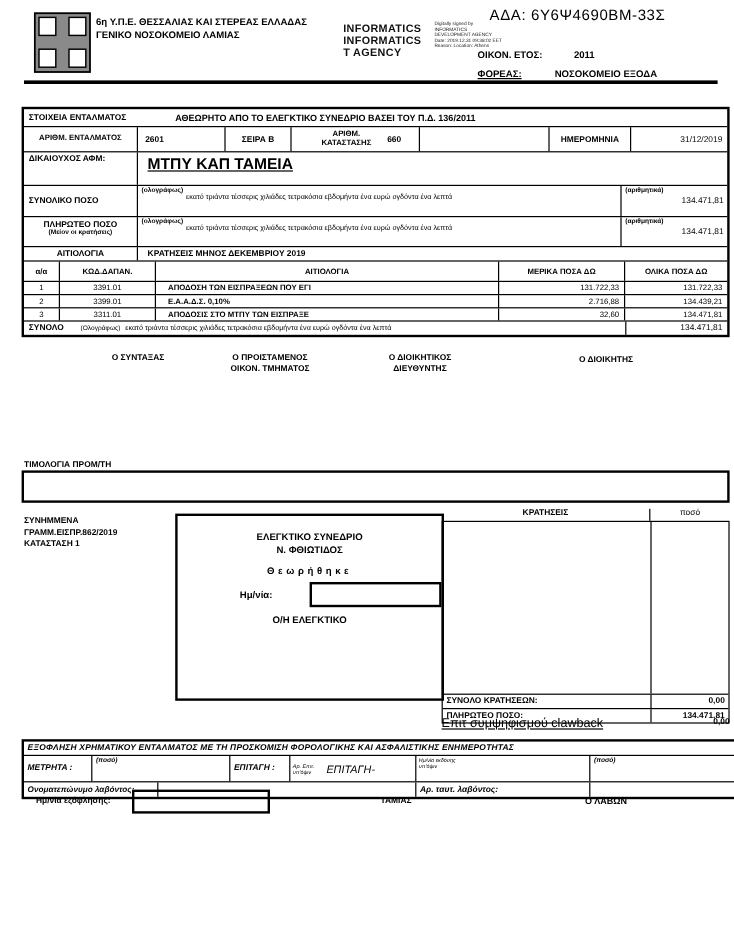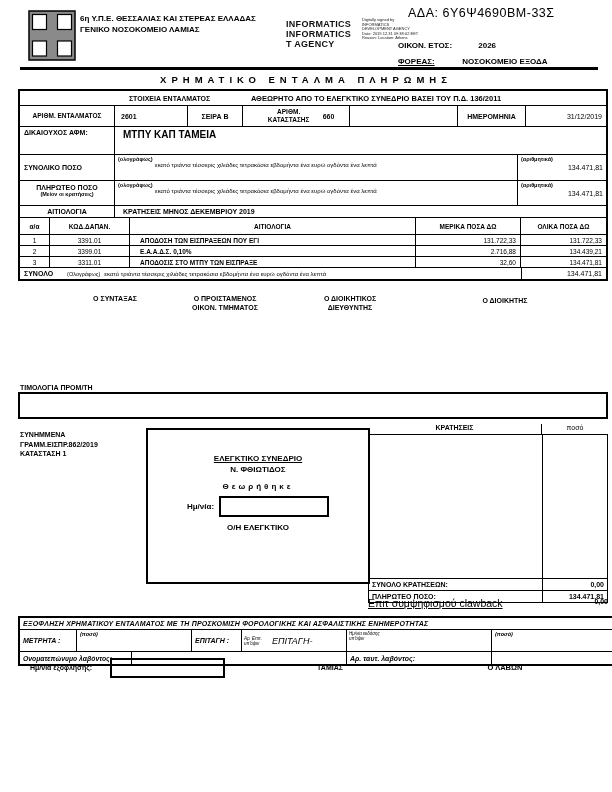--- a/index.html
+++ b/index.html
@@ -42,21 +42,21 @@
   
   .inv-label { position:absolute; left:20px; top:384px; font-size:7px; font-weight:bold; }
   .inv-box { position:absolute; left:18px; top:392px; width:590px; height:27px; border:2px solid #000; }
 
   
   .ded { position:absolute; left:18px; top:424px; width:590px; height:192px; }
   .attach { position:absolute; left:2px; top:6px; font-size:7px; font-weight:bold; line-height:9.5px; }
   .court { position:absolute; left:128px; top:4px; width:224px; height:156px; border:2px solid #000; text-align:center; }
   .court .cl { font-size:8px; font-weight:bold; line-height:11px; }
   .approved { font-size:8px; font-weight:bold; letter-spacing:3px; margin-top:7px; }
-  .date-row { display:flex; align-items:center; justify-content:center; margin-top:5px; }
+  .date-row { display:flex; align-items:center; justify-content:flex-end; margin-top:5px;gap:26px; }
   .date-row .dl { font-size:8px; font-weight:bold; margin-right:5px; }
   .date-box { width:110px; height:21px; border:2px solid #000; background:#fff; }
   .commissioner { font-size:8px; font-weight:bold; margin-top:6px; }
   .kr-head { position:absolute; left:350px; top:0; width:240px; height:10px; display:flex; }
   .kr-head .k1 { width:174px; border-right:1px solid #000; text-align:center; font-size:7px; font-weight:bold; }
   .kr-head .k2 { flex:1; text-align:center; font-size:7px; }
   .kr-box { position:absolute; left:350px; top:10px; width:240px; border:1.5px solid #000; }
   .kr-body { display:flex; height:143px; }
   .kr-body .k1 { width:174px; border-right:1px solid #000; }
   .kr-body .k2 { flex:1; }
@@ -107,34 +107,33 @@
   </div>
   <div class="stamp-small">Digitally signed by INFORMATICS DEVELOPMENT AGENCY Date: 2019.12.31 09:38:02 EET Reason: Location: Athens</div>
 
   <div class="ada">
     <span>ΑΔΑ:</span>
     <span>6Υ6Ψ4690ΒΜ-33Σ</span>
   </div>
 
   <div class="hdr-kv" style="left:398px; top:41px;">
     <span style="display:inline-block; width:78px;">ΟΙΚΟΝ. ΕΤΟΣ:</span>
-    <span class="v">2026</span>
+    <span class="v">2011</span>
   </div>
   <div class="hdr-kv" style="left:398px; top:57px;">
     <span style="display:inline-block; width:62px;text-decoration:underline;">ΦΟΡΕΑΣ:</span>
     <span class="v">ΝΟΣΟΚΟΜΕΙΟ ΕΞΟΔΑ</span>
   </div>
 
   <div class="toprule"></div>
-  <div class="doc-title">ΧΡΗΜΑΤΙΚΟ ΕΝΤΑΛΜΑ ΠΛΗΡΩΜΗΣ</div>
 
   <div class="warrant">
 
     <div class="wr first" style="height:14px;">
-      <div class="wc last" style="flex:1; display:flex; align-items:center;justify-content:center;">
+      <div class="wc last" style="flex:1; display:flex; align-items:center;">
         <span class="lbl7" style="padding-left:4px; width:126px;">ΣΤΟΙΧΕΙΑ ΕΝΤΑΛΜΑΤΟΣ</span>
         <span class="lbl7" style="font-size:7.5px;">ΑΘΕΩΡΗΤΟ ΑΠΟ ΤΟ ΕΛΕΓΚΤΙΚΟ ΣΥΝΕΔΡΙΟ ΒΑΣΕΙ ΤΟΥ Π.Δ. 136/2011</span>
       </div>
     </div>
 
     <div class="wr" style="height:21px;">
       <div class="wc cell-center" style="width:95px; font-size:6.5px; font-weight:bold; line-height:8px;">ΑΡΙΘΜ. ΕΝΤΑΛΜΑΤΟΣ</div>
       <div class="wc" style="width:73px; display:flex; align-items:center;">
           <span class="amt" style="padding-left:6px; font-weight:bold;">2601</span>
         </div>
@@ -148,21 +147,21 @@
       <div class="wc last" style="flex:1; display:flex; align-items:center; justify-content:flex-end;">
           <span class="amt" style="padding-right:4px;">31/12/2019</span>
         </div>
     </div>
 
     <div class="wr" style="height:28px;">
       <div class="wc" style="width:95px;">
           <div class="lbl7" style="padding:2px 0 0 4px;">ΔΙΚΑΙΟΥΧΟΣ ΑΦΜ:</div>
         </div>
       <div class="wc last" style="flex:1;">
-          <div class="lbl7" style="font-size:10px; padding:2px 0 0 8px;">ΜΤΠΥ ΚΑΠ ΤΑΜΕΙΑ</div>
+          <div class="lbl7" style="font-size:13px; padding:2px 0 0 8px;text-decoration:underline;">ΜΤΠΥ ΚΑΠ ΤΑΜΕΙΑ</div>
         </div>
     </div>
 
     <div class="wr" style="height:26px;">
       <div class="wc" style="width:95px; display:flex; align-items:center;">
           <span class="lbl7" style="padding-left:4px;">ΣΥΝΟΛΙΚΟ ΠΟΣΟ</span>
         </div>
       <div class="wc" style="flex:1;">
         <span class="small-par" style="position:absolute; left:3px; top:1px;">(ολογράφως)</span>
         <span class="words" style="position:absolute; left:40px; top:7px;">εκατό τριάντα τέσσερις χιλιάδες τετρακόσια εβδομήντα ένα ευρώ ογδόντα ένα λεπτά</span>
@@ -270,21 +269,21 @@
   <div class="inv-box"></div>
 
   <div class="ded">
     <div class="attach">
       <div>ΣΥΝΗΜΜΕΝΑ</div>
       <div>ΓΡΑΜΜ.ΕΙΣΠΡ.862/2019</div>
       <div>ΚΑΤΑΣΤΑΣΗ 1</div>
     </div>
 
     <div class="court">
-      <div class="cl" style="margin-top:23px;text-decoration:underline;">ΕΛΕΓΚΤΙΚΟ ΣΥΝΕΔΡΙΟ</div>
+      <div class="cl" style="margin-top:12px;">ΕΛΕΓΚΤΙΚΟ ΣΥΝΕΔΡΙΟ</div>
       <div class="cl">Ν. ΦΘΙΩΤΙΔΟΣ</div>
       <div class="approved">Θεωρήθηκε</div>
       <div class="date-row">
         <span class="dl">Ημ/νία:</span>
         <span class="date-box"></span>
       </div>
       <div class="commissioner">Ο/Η ΕΛΕΓΚΤΙΚΟ</div>
     </div>
 
     <div class="kr-head">

